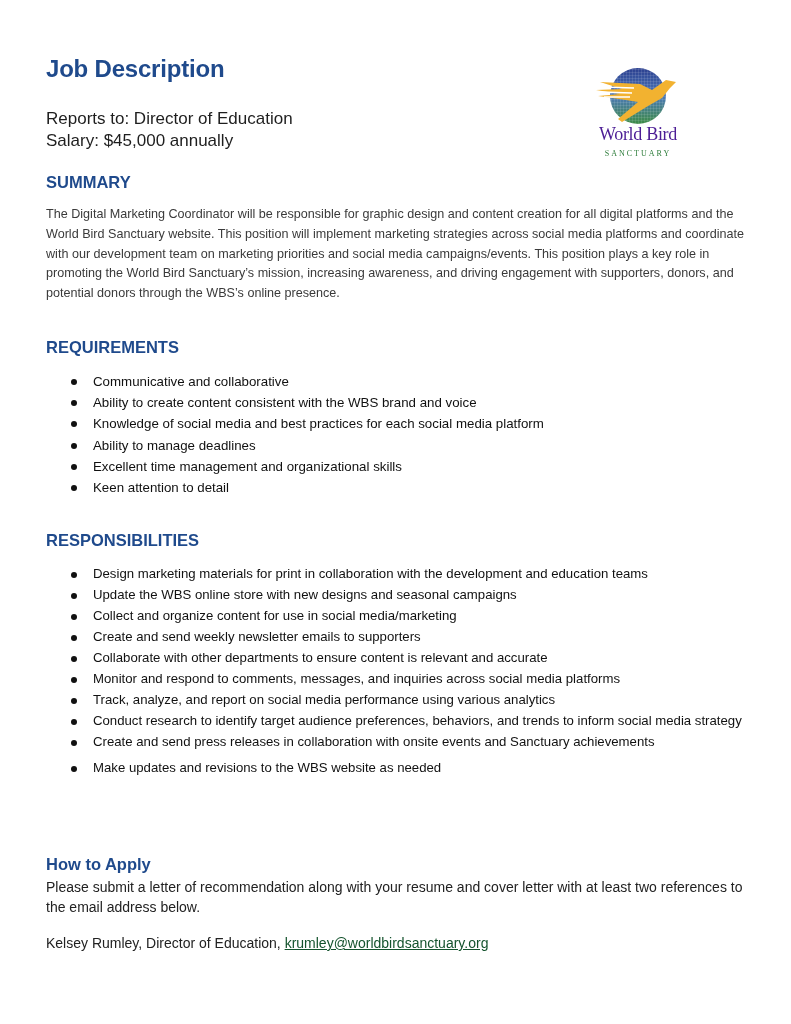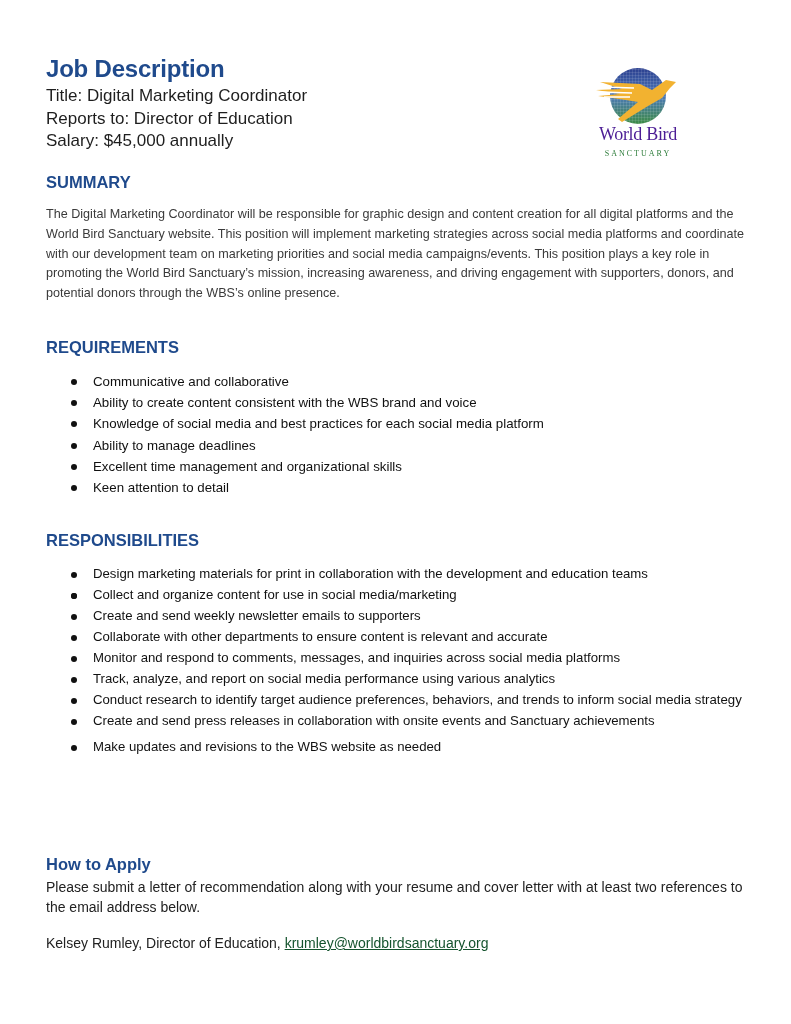--- a/index.html
+++ b/index.html
@@ -31,21 +31,20 @@
     .apply-text { position: absolute; left: 46px; top: 878px; width: 705px; font-size: 14px; line-height: 19.5px; color: #222222; }
     .contact { position: absolute; left: 46px; top: 935px; font-size: 14px; color: #222222; }
     .contact a { color: #14532d; text-decoration: underline; }
   </style>
 </head>
 <body>
 
 <div class="page">
 
   <div class="title">Job Description</div>
-  <div class="meta l1">Title: Digital Marketing Coordinator</div>
   <div class="meta l2">Reports to: Director of Education</div>
   <div class="meta l3">Salary: $45,000 annually</div>
 
   <div class="logo">
     <svg width="120" height="60" viewBox="0 0 120 60" style="position:absolute;left:0;top:0;">
       <defs>
         <linearGradient id="globeGrad" x1="0" y1="0" x2="0" y2="1">
           <stop offset="0" stop-color="#2b3f8f"></stop>
           <stop offset="0.5" stop-color="#4c78b8"></stop>
           <stop offset="1" stop-color="#3d8b45"></stop>
@@ -73,21 +72,21 @@
     <li><span class="dot"></span><span>Ability to create content consistent with the WBS brand and voice</span></li>
     <li><span class="dot"></span><span>Knowledge of social media and best practices for each social media platform</span></li>
     <li><span class="dot"></span><span>Ability to manage deadlines</span></li>
     <li><span class="dot"></span><span>Excellent time management and organizational skills</span></li>
     <li><span class="dot"></span><span>Keen attention to detail</span></li>
   </ul>
 
   <div class="h2 resp">RESPONSIBILITIES</div>
   <ul class="list resp-list">
     <li><span class="dot"></span><span>Design marketing materials for print in collaboration with the development and education teams</span></li>
-    <li><span class="dot"></span></li>
+    <li><span class="dot"></span><span>Update the WBS online store with new designs and seasonal campaigns</span></li>
     <li><span class="dot"></span><span>Collect and organize content for use in social media/marketing</span></li>
     <li><span class="dot"></span><span>Create and send weekly newsletter emails to supporters</span></li>
     <li><span class="dot"></span><span>Collaborate with other departments to ensure content is relevant and accurate</span></li>
     <li><span class="dot"></span><span>Monitor and respond to comments, messages, and inquiries across social media platforms</span></li>
     <li><span class="dot"></span><span>Track, analyze, and report on social media performance using various analytics</span></li>
     <li><span class="dot"></span><span>Conduct research to identify target audience preferences, behaviors, and trends to inform social media strategy</span></li>
     <li style="margin-bottom:6px"><span class="dot"></span><span>Create and send press releases in collaboration with onsite events and Sanctuary achievements</span></li>
     <li><span class="dot"></span><span>Make updates and revisions to the WBS website as needed</span></li>
   </ul>
 

